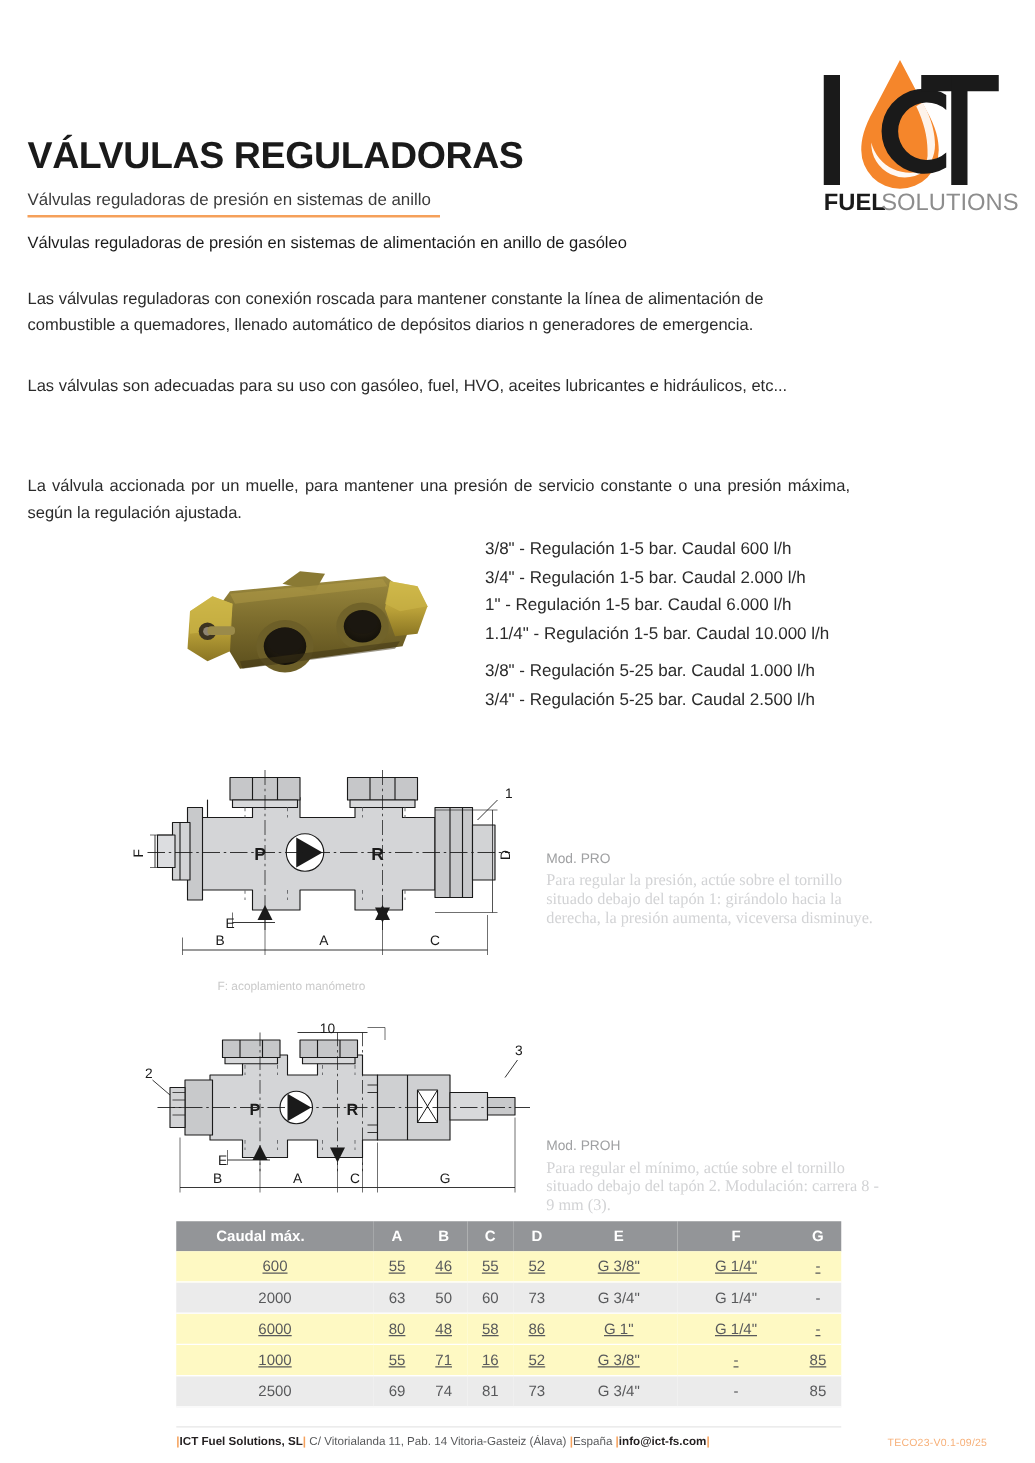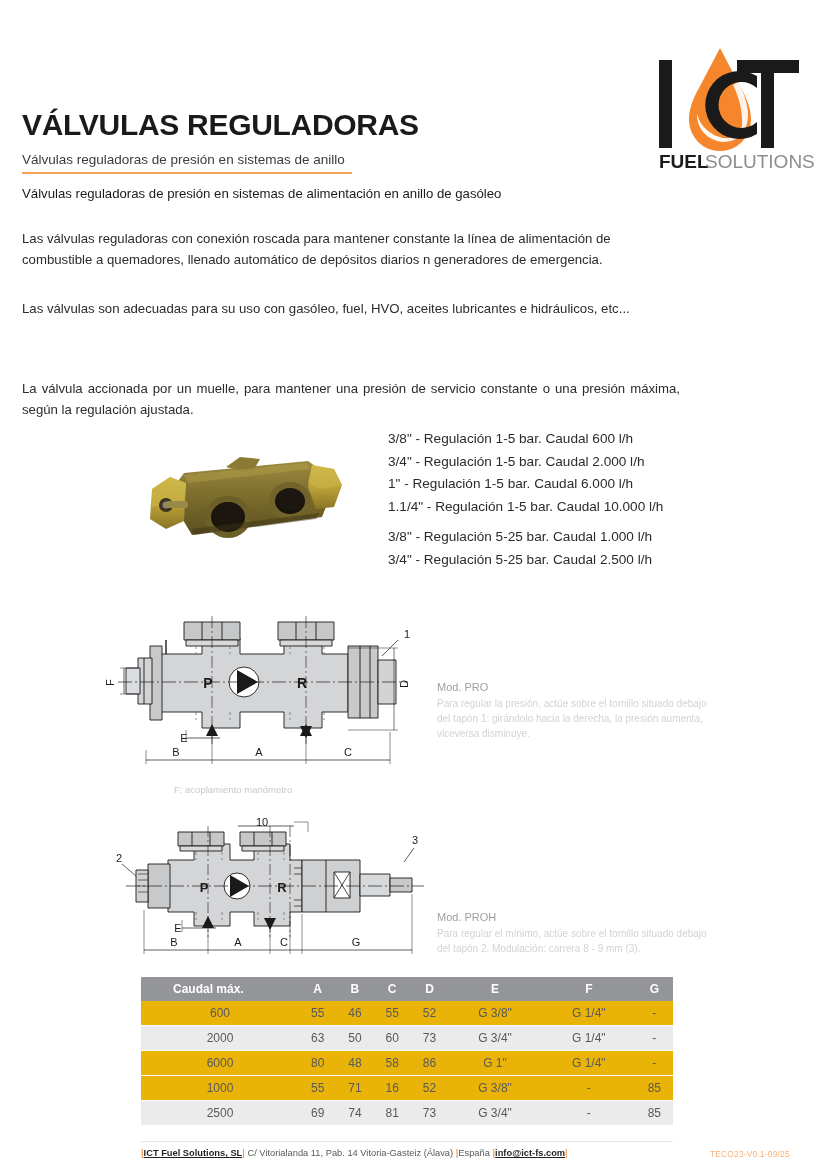--- a/index.html
+++ b/index.html
@@ -58,51 +58,51 @@
   .dwg1{left:98px;top:612px;width:330px;height:180px;}
   .dwg2{left:112px;top:818px;width:320px;height:145px;}
   .dwg-note{
     position:absolute;left:148px;top:784px;
     font-size:9.5px;color:#c9c9c9;white-space:nowrap;padding-left:26px;
   }
 
   
   .cap{position:absolute;width:270px;}
   .cap-title{font-size:11px;font-weight:normal;color:#9fa0a2;margin-bottom:3px;}
-  .cap-body{font-size:10px;line-height:15px;color:#d2d3d5;}
+  .cap-body{font-size:13px;line-height:15px;color:#d2d3d5;font-family:Liberation Serif, serif;}
   .cap1{left:437px;top:681px;}
   .cap2{left:437px;top:911px;}
 
   
   .tbl{
     position:absolute;left:141px;top:977px;width:532px;
     border-collapse:collapse;
   }
   .tbl th{
     background:#939598;color:#ffffff;
     font-size:12px;font-weight:bold;
     padding:5px 0 5px 0;text-align:center;
   }
   .tbl th.first{text-align:left;padding-left:32px;width:126px;}
   .tbl td{
     font-size:12px;color:#58595b;text-align:center;
     padding:5px 0;border-bottom:1px solid #ffffff;
   }
   .tbl td.first{width:126px;}
   .tbl tr.alt td{background:#ebebeb;}
-  .tbl tr.plain td{background:#eab308;}
+  .tbl tr.plain td{background:#fef9c3;text-decoration:underline;}
 
   
   .footer-rule{position:absolute;left:141px;top:1141px;width:532px;height:1px;background:#e6e6e6;}
   .footer{
     position:absolute;left:141px;top:1148px;width:540px;
     font-size:9.3px;color:#58595b;white-space:nowrap;
   }
   .footer .bar{color:#f5a05a;font-weight:bold;}
-  .footer b{color:#231f20;text-decoration:underline;}
+  .footer b{color:#231f20;}
   .doccode{
     position:absolute;left:710px;top:1149px;
     font-size:8.4px;color:#f7b079;white-space:nowrap;letter-spacing:0.2px;
   }
 </style>
 </head>
 <body>
 
 <div class="page">
 

